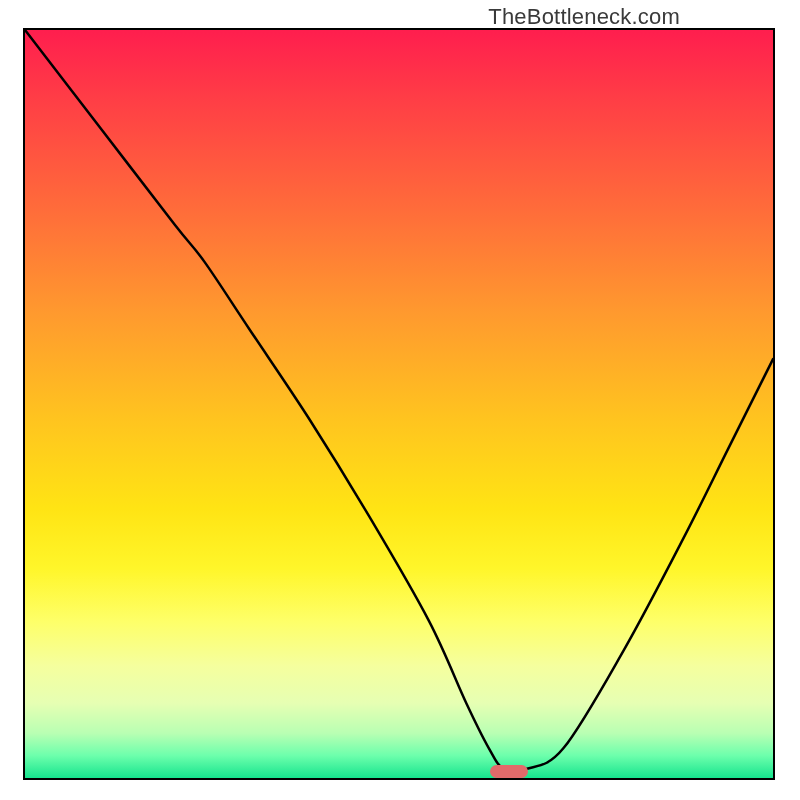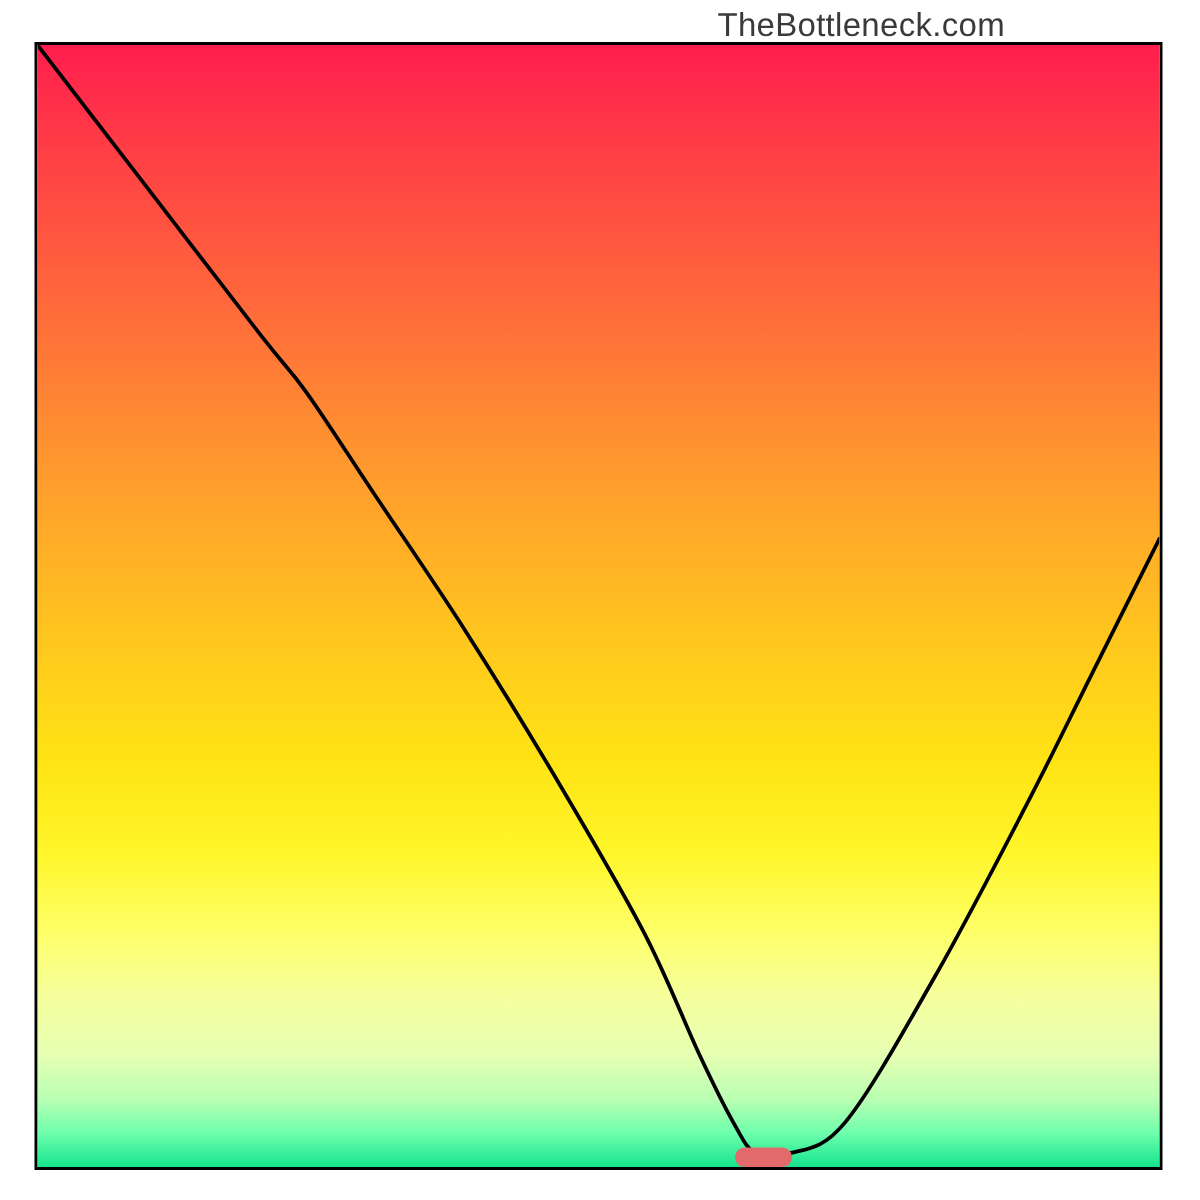--- a/index.html
+++ b/index.html
@@ -8,20 +8,21 @@
     width: 800px;
     height: 800px;
     background: #ffffff;
     font-family: Arial, Helvetica, sans-serif;
     overflow: hidden;
   }
   .container {
     position: relative;
     width: 688px;
     height: 800px;
+    padding-left: 10px;
   }
   .watermark {
     position: absolute;
     top: 4px;
     right: 18px;
     color: #3a3a3a;
     font-size: 22px;
     font-weight: 400;
     letter-spacing: 0.2px;
     z-index: 10;

